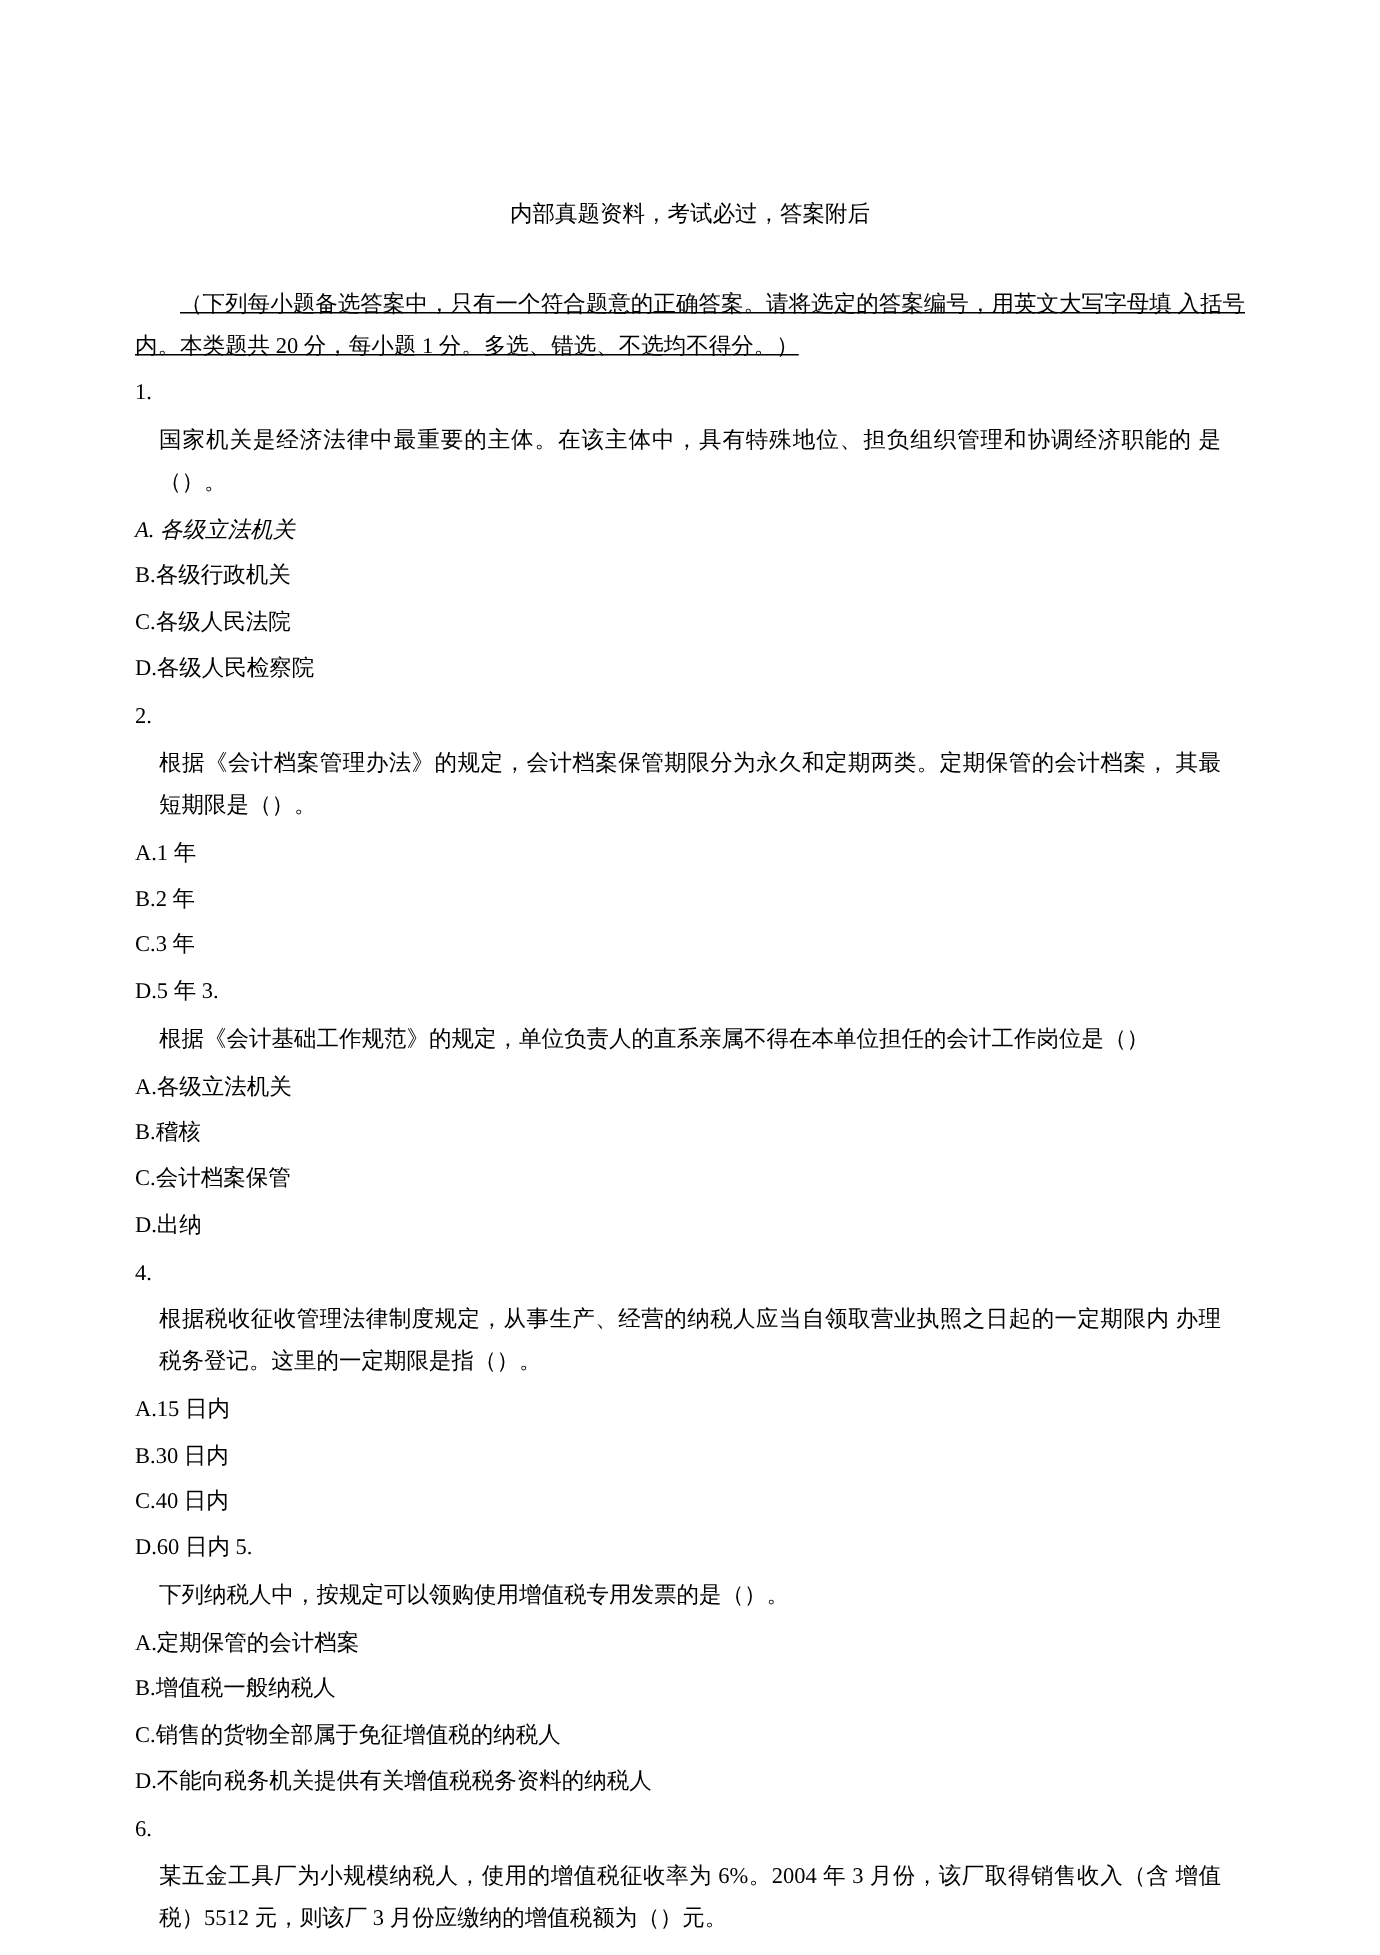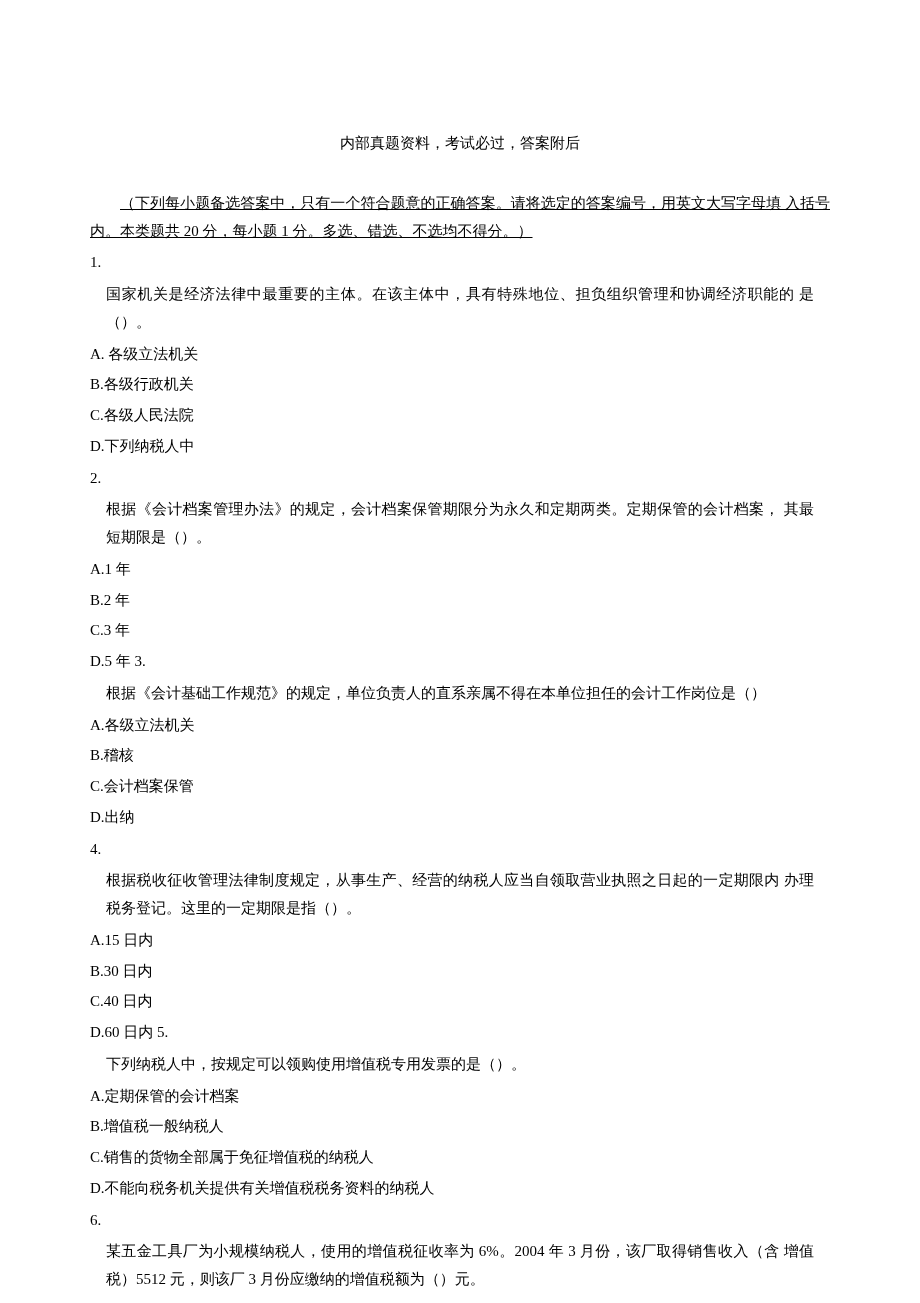--- a/index.html
+++ b/index.html
@@ -42,24 +42,24 @@
   </style>
 </head>
 <body>
 
 <div class="header">内部真题资料，考试必过，答案附后</div>
 
 <div class="instructions indent">（下列每小题备选答案中，只有一个符合题意的正确答案。请将选定的答案编号，用英文大写字母填 入括号内。本类题共 20 分，每小题 1 分。多选、错选、不选均不得分。）</div>
 
 <div class="question-num">1.</div>
 <div class="question-text">国家机关是经济法律中最重要的主体。在该主体中，具有特殊地位、担负组织管理和协调经济职能的 是（）。</div>
-<div class="option" style="">A. 各级立法机关</div>
+<div class="option" style="font-style: italic;">A. 各级立法机关</div>
 <div class="option">B.各级行政机关</div>
 <div class="option">C.各级人民法院</div>
-<div class="option">D.下列纳税人中</div>
+<div class="option">D.各级人民检察院</div>
 
 <div class="question-num">2.</div>
 <div class="question-text">根据《会计档案管理办法》的规定，会计档案保管期限分为永久和定期两类。定期保管的会计档案， 其最短期限是（）。</div>
 <div class="option">A.1 年</div>
 <div class="option">B.2 年</div>
 <div class="option">C.3 年</div>
 <div class="option">D.5 年  3.</div>
 
 <div class="question-text">根据《会计基础工作规范》的规定，单位负责人的直系亲属不得在本单位担任的会计工作岗位是（）</div>
 <div class="option">A.各级立法机关</div>

